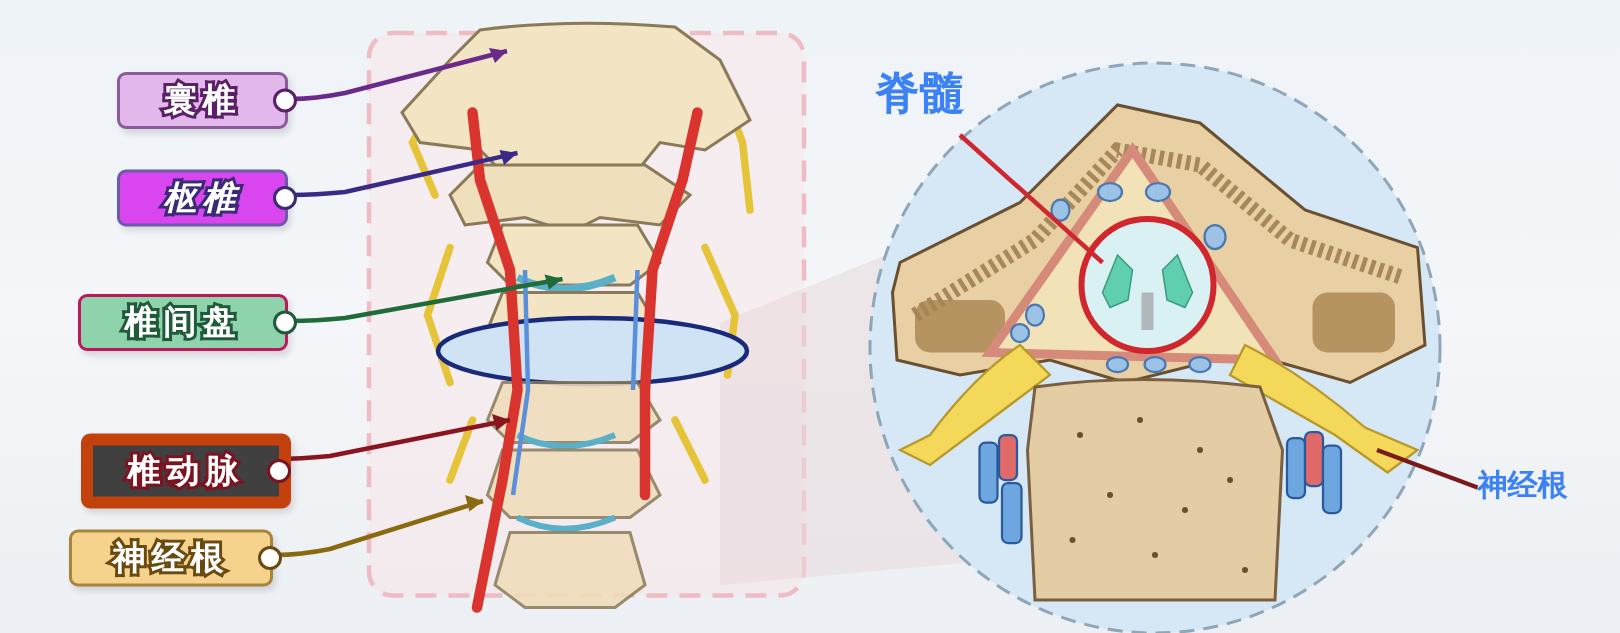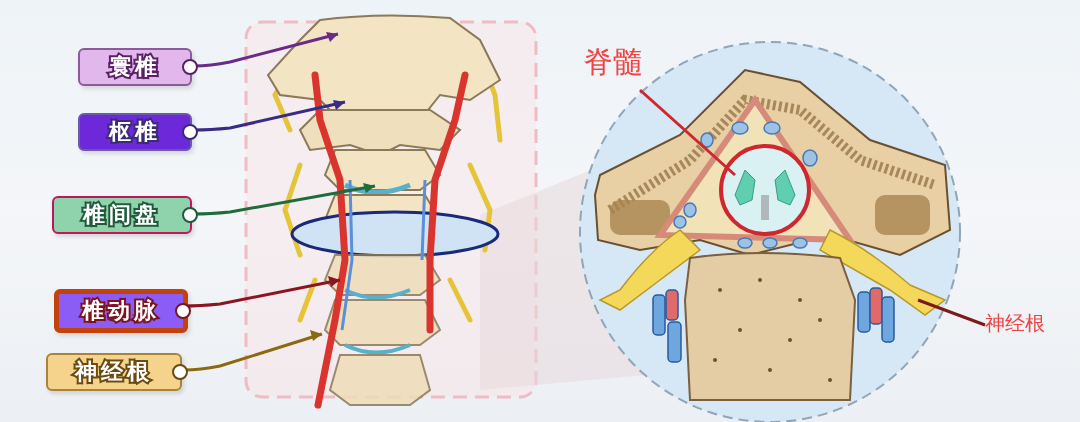--- a/index.html
+++ b/index.html
@@ -17,21 +17,21 @@
   }
   .label-tag span {
     -webkit-text-stroke: 4px var(--stroke);
     paint-order: stroke fill;
   }
   .ring {
     position:absolute; width:12px; height:12px; border-radius:50%;
     border:2px solid var(--stroke); background:#fff; right:-8px; top:9px;
   }
   .title-text {
-    position:absolute; font-weight:normal; color:#ef4444;
+    position:absolute; font-weight:bold; color:#3b82f6;
   }
   svg { position:absolute; left:0; top:0; }
 </style>
 </head>
 <body>
 
 <div class="stage">
 
   <svg width="1080" height="422" viewBox="0 0 1080 422">
 
@@ -141,29 +141,29 @@
       <polygon points="375,186 363,183 366,193" fill="#1f6b3a"></polygon>
       <polygon points="340,280 328,276 331,287" fill="#8a1520"></polygon>
       <polygon points="322,334 310,330 313,341" fill="#8a6a10"></polygon>
     </g>
   </svg>
 
   <div class="label-tag" style="left:78px;top:48px;width:110px;background:#e2b8ec;border:2px solid #8a5a9a;--stroke:#5a1f66;">
     <span>寰椎</span>
     <i class="ring"></i>
   </div>
-  <div class="label-tag" style="left:78px;top:113px;width:110px;background:#6d28d9;border:2px solid #6a5aa8;--stroke:#3a2a77;">
+  <div class="label-tag" style="left:78px;top:113px;width:110px;background:#d946ef;border:2px solid #6a5aa8;font-style:italic;--stroke:#3a2a77;">
     <span>枢椎</span>
     <i class="ring"></i>
   </div>
   <div class="label-tag" style="left:52px;top:196px;width:136px;background:#8fd3ad;border:2px solid #be185d;--stroke:#1f5a3a;">
     <span>椎间盘</span>
     <i class="ring"></i>
   </div>
-  <div class="label-tag" style="left:54px;top:289px;width:124px;background:#8b5cf6;border:5px solid #c2410c;--stroke:#7a1420;">
+  <div class="label-tag" style="left:54px;top:289px;width:124px;background:#404040;border:8px solid #c2410c;--stroke:#7a1420;">
     <span>椎动脉</span>
     <i class="ring"></i>
   </div>
   <div class="label-tag" style="left:46px;top:353px;width:132px;background:#f6d38c;border:2px solid #a8843a;--stroke:#6b4a10;">
     <span>神经根</span>
     <i class="ring"></i>
   </div>
 
   <div class="title-text" style="left:583px;top:42px;font-size:30px;">脊髓</div>
   <div class="title-text" style="left:985px;top:310px;font-size:20px;">神经根</div>

